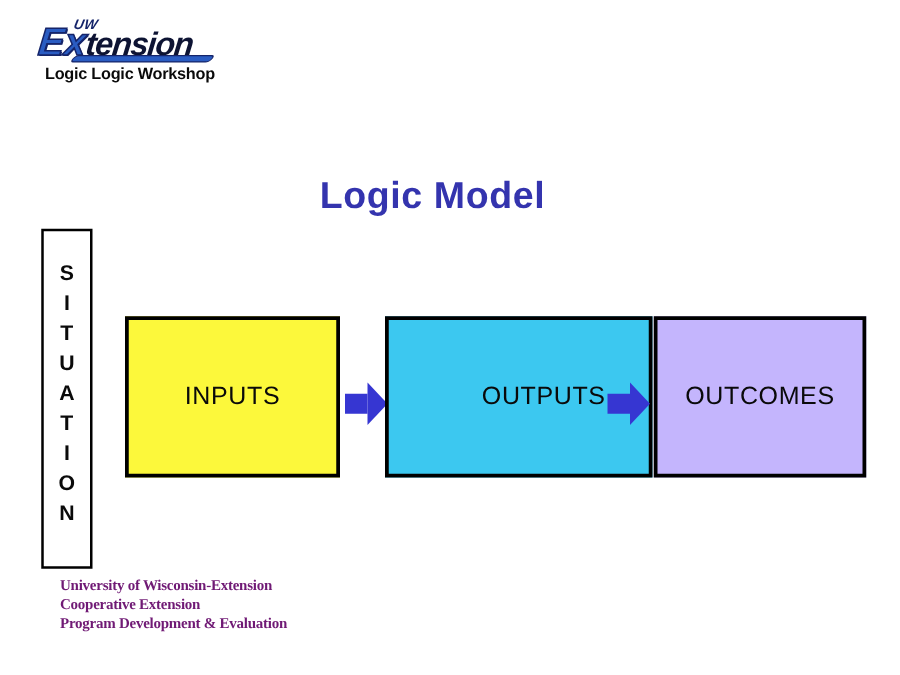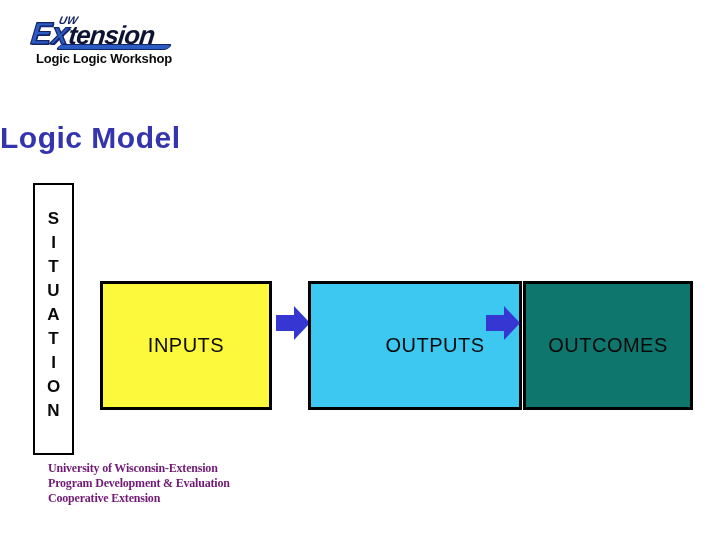--- a/index.html
+++ b/index.html
@@ -28,42 +28,42 @@
     position:absolute;left:27px;top:30px;width:110px;height:4px;
     background:#2a5cc2;border:1px solid #15246a;border-radius:3px;
     transform:skewX(-42deg);
   }
   .workshop{
     position:absolute;left:36px;top:51px;font-size:13px;font-weight:700;
     color:#0a0a0a;letter-spacing:-.2px;
   }
   
   .title{
-    position:absolute;left:0;top:121px;width:692px;text-align:left;
+    position:absolute;left:0;top:140px;width:692px;text-align:center;
     font-size:30px;font-weight:700;color:#3434ae;letter-spacing:.5px;
   }
   
   .situation{
     position:absolute;left:33px;top:183px;width:37px;height:268px;
     background:#ffffff;border:2.5px solid #000;
     display:flex;justify-content:center;
   }
   .situation-letters{
     white-space:pre-line;text-align:center;margin-top:22px;
     font-size:17px;font-weight:700;line-height:24px;color:#0a0a0a;
   }
   
   .flowbox{
     position:absolute;top:253px;height:123px;border:3px solid #000;
     display:flex;align-items:center;justify-content:center;
-    font-size:20px;color:#0a0a0a;letter-spacing:.5px;margin-top:28px;
+    font-size:20px;color:#0a0a0a;letter-spacing:.5px;
   }
   .box-inputs  {left:100px;width:166px;background:#fcf83b;}
   .box-outputs {left:308px;width:168px;background:#3cc8f0;padding-left:40px;}
-  .box-outcomes{left:523px;width:164px;background:#0f766e;}
+  .box-outcomes{left:523px;width:164px;background:#c4b5fd;}
   
   .arrow{position:absolute;top:306px;width:34px;height:34px;}
   .arrow-1{left:276px;}
   .arrow-2{left:486px;}
   .arrow .stem{position:absolute;left:0;top:9px;width:18px;height:16px;background:#3636d2;}
   .arrow .head{
     position:absolute;left:18px;top:0;width:0;height:0;
     border-top:17px solid transparent;border-bottom:17px solid transparent;
     border-left:16px solid #3636d2;
   }
@@ -119,17 +119,17 @@
     <div class="stem"></div>
     <div class="head"></div>
   </div>
 
   <div class="flowbox box-outcomes">
     <span>OUTCOMES</span>
   </div>
 
   <div class="footer">
     <div>University of Wisconsin-Extension</div>
+    <div>Cooperative Extension</div>
     <div>Program Development &amp; Evaluation</div>
-    <div>Cooperative Extension</div>
   </div>
 
 </div>
 
 </body></html>

